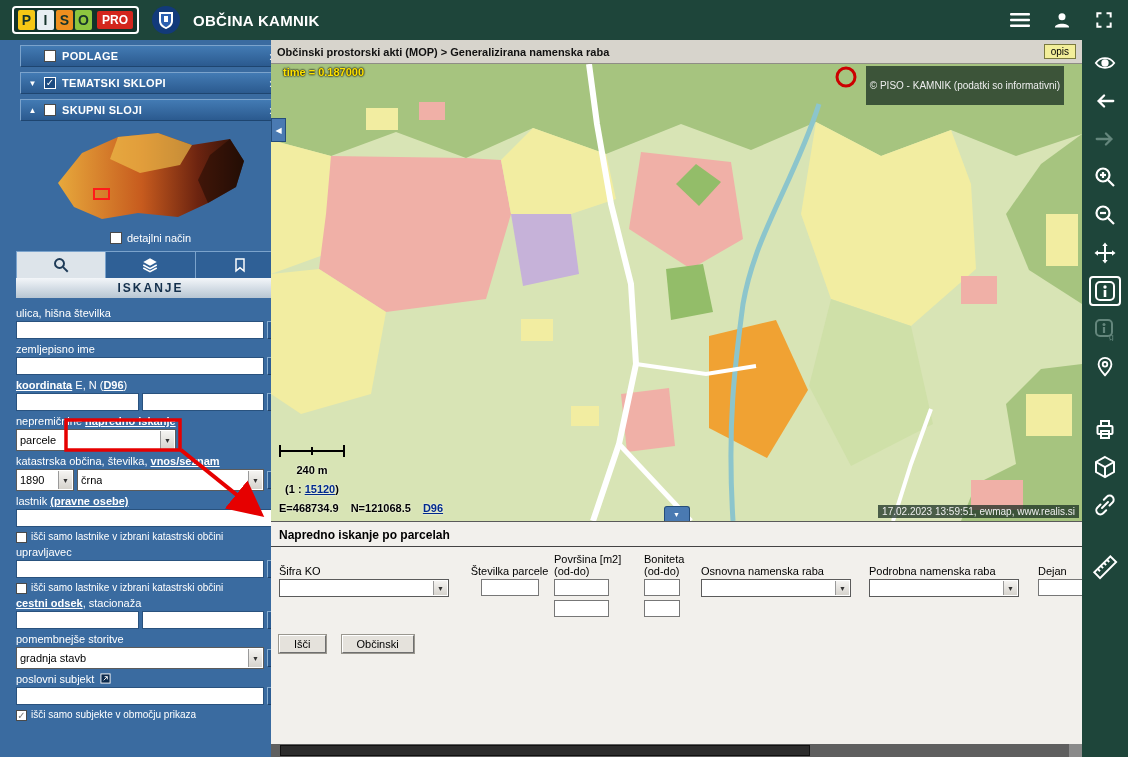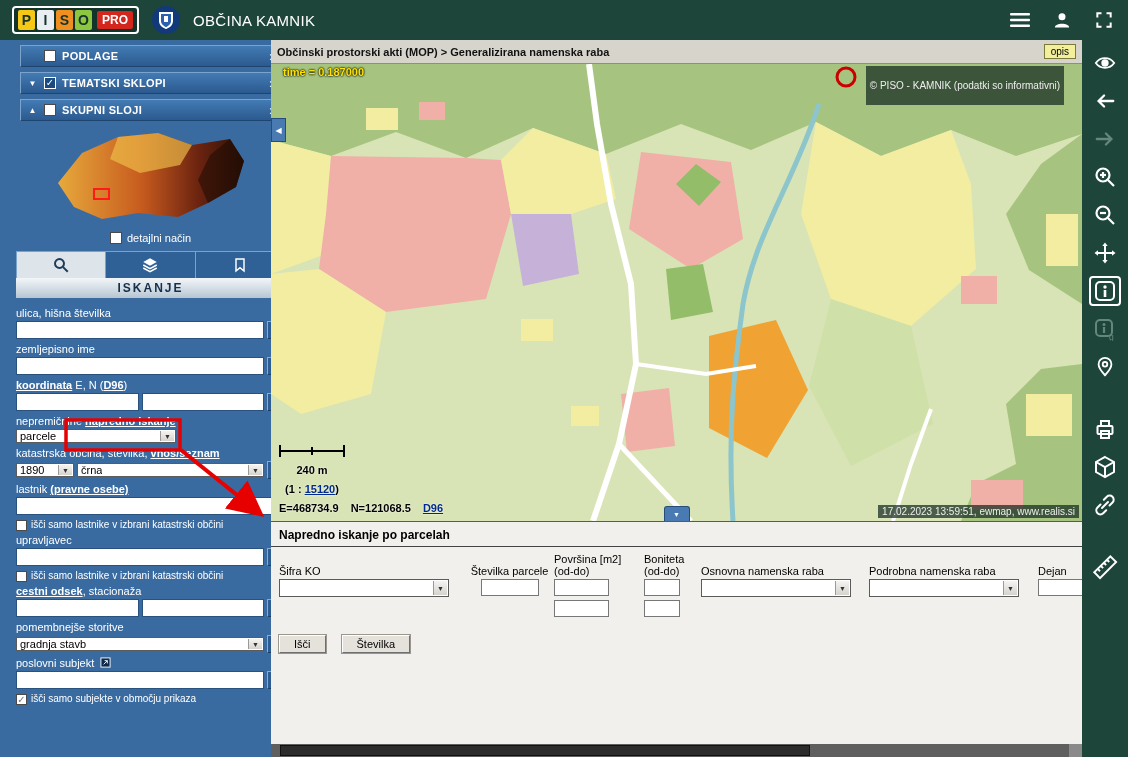--- a/index.html
+++ b/index.html
@@ -10,21 +10,21 @@
   
   .topbar{position:absolute;left:0;top:0;width:1128px;height:40px;background:#1e453a;display:flex;align-items:center;padding:0 12px;gap:12px;z-index:5;}
   .logo{display:flex;align-items:center;gap:2px;border:2px solid #fff;border-radius:4px;padding:2px 4px;background:#12342b;}
   .logo .lt{font-weight:bold;font-size:14px;width:17px;height:20px;display:flex;align-items:center;justify-content:center;border-radius:2px;color:#16332b;}
   .lt-p{background:#f6c715;}
   .lt-i{background:#e8eef2;}
   .lt-s{background:#ef8f1f;}
   .lt-o{background:#8dc63f;}
   .logo .pro{background:#d3261c;color:#fff;font-weight:bold;font-size:12px;padding:2px 5px;border-radius:2px;margin-left:3px;}
   .crest{width:30px;height:30px;flex:0 0 auto;}
-  .app-title{color:#fff;font-weight:normal;font-size:15px;letter-spacing:.3px;}
+  .app-title{color:#fff;font-weight:bold;font-size:15px;letter-spacing:.3px;}
   .topbar-right{margin-left:auto;display:flex;align-items:center;gap:18px;}
   .tb-icon{width:24px;height:24px;display:flex;align-items:center;justify-content:center;cursor:pointer;}
 
   
   .sidebar{position:absolute;left:16px;top:40px;width:270px;height:717px;background:#3a6ba0;border-right:1px solid #16324f;}
   .panel-h{height:22px;margin:5px 4px 0;background:linear-gradient(#437bb4,#2b5a8f);border:1px solid #7ba3cc;border-bottom-color:#1e4570;display:flex;align-items:center;color:#fff;font-weight:bold;font-size:11px;padding:0 6px;gap:6px;cursor:pointer;}
   .panel-h .tri{width:11px;font-size:8px;text-align:center;}
   .panel-h .lbl{flex:1;letter-spacing:.3px;}
   .panel-h .angle{font-size:14px;font-weight:bold;line-height:1;}
   .cb{width:12px;height:12px;background:#fff;border:1px solid #4a4a4a;display:inline-flex;align-items:center;justify-content:center;font-size:10px;color:#333;flex:0 0 auto;cursor:pointer;}
@@ -42,21 +42,21 @@
   .tab:first-child{border-left-width:1px;}
   .tab.active{background:#dde4ea;}
   .search-h{height:20px;background:linear-gradient(#f3f6f9,#b7c6d3);color:#14304c;font-weight:bold;letter-spacing:2px;display:flex;align-items:center;justify-content:center;font-size:12px;}
 
   .form{padding:6px 0 0;color:#fff;}
   .fl{margin:3px 0 2px;font-size:11px;}
   .fl .wlink{color:#fff;text-decoration:underline;font-weight:bold;}
   .row{display:flex;gap:3px;align-items:center;margin-bottom:4px;}
   .ti{height:18px;border:1px solid #29527e;background:#fff;flex:1;min-width:0;font-size:11px;padding:0 3px;font-family:inherit;}
   .go{width:18px;height:18px;background:#2d5d93;border:1px solid;border-color:#86accf #1c3f66 #1c3f66 #86accf;color:#fff;font-size:9px;display:flex;align-items:center;justify-content:center;cursor:pointer;flex:0 0 auto;}
-  .select{height:14px;background:#fff;border:1px solid #5b5b5b;display:flex;align-items:center;font-size:11px;color:#000;position:relative;padding:0 18px 0 3px;cursor:pointer;}
+  .select{height:22px;background:#fff;border:1px solid #5b5b5b;display:flex;align-items:center;font-size:11px;color:#000;position:relative;padding:0 18px 0 3px;cursor:pointer;}
   .select .stext{overflow:hidden;white-space:nowrap;}
   .select .sbtn{position:absolute;right:1px;top:1px;bottom:1px;width:14px;background:linear-gradient(#f5f4f2,#d6d3cd);border-left:1px solid #9a9a9a;display:flex;align-items:center;justify-content:center;font-size:7px;color:#333;}
   .cbrow{display:flex;align-items:flex-start;gap:4px;margin:1px 0 3px;font-size:10px;color:#fff;}
   .cbrow .cb{width:11px;height:11px;margin-top:1px;}
   .flex1{flex:1;}
 
   
   .main{position:absolute;left:271px;top:40px;width:811px;height:717px;background:#f2f0ec;}
   .map-h{height:24px;background:#d7d4cc;border-bottom:1px solid #8f8d86;display:flex;align-items:center;padding:0 6px;font-weight:bold;font-size:11px;color:#111;}
   .map-h .opis{margin-left:auto;background:#f3ef9a;border:1px solid #7a7a3f;font-size:10px;font-weight:normal;padding:1px 6px;cursor:pointer;font-family:inherit;}
@@ -470,21 +470,21 @@
       </div>
       <div class="grp" style="width:60px;">
         <div class="lab">
             <span>Dejan</span>
           </div>
         <input class="bi" style="width: 55px;" type="text">
       </div>
     </div>
     <div class="btnrow">
       <button class="btn">Išči</button>
-      <button class="btn">Številka</button>
+      <button class="btn">Občinski</button>
     </div>
     <div class="hscroll">
       <div class="hthumb"></div>
       <div class="hbtn"></div>
     </div>
   </div>
 </div>
 
 <nav class="rtoolbar">
   <div class="tool">

